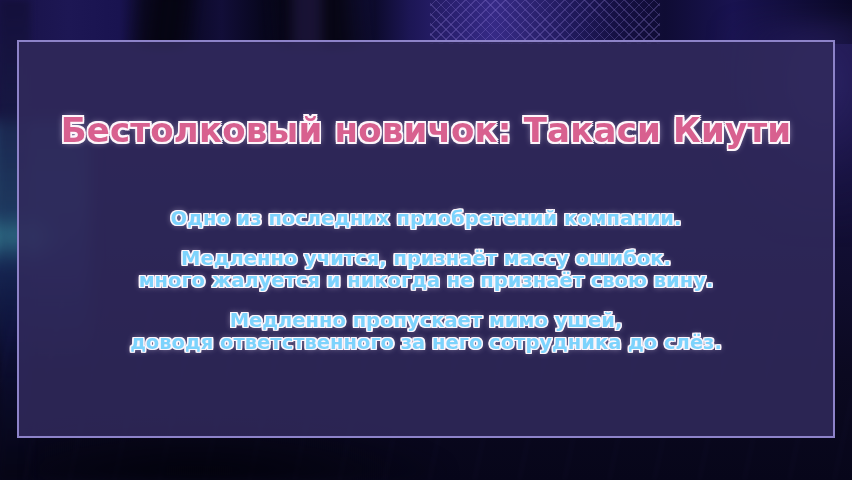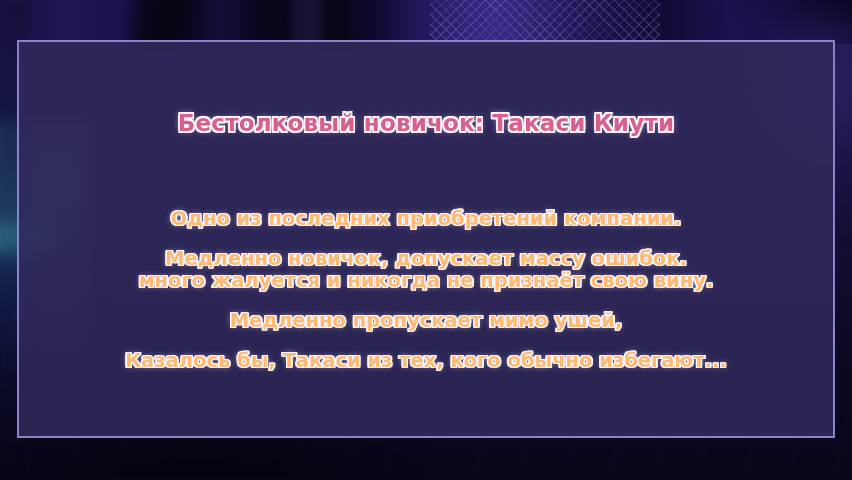--- a/index.html
+++ b/index.html
@@ -139,41 +139,41 @@
     background: rgba(49, 42, 92, 0.86);
     box-shadow: 0 0 0 1px rgba(45,38,86,.5) inset;
   }
 
   
   .dlg-title {
     position: absolute;
     left: 0; right: 0;
     top: 68px;
     text-align: center;
-    font-size: 23px;
+    font-size: 34px;
     font-weight: bold;
     color: #d8608f;
     letter-spacing: .2px;
     text-shadow:
       -1.6px -1.6px 0 #fdf6fb, 1.6px -1.6px 0 #fdf6fb,
       -1.6px  1.6px 0 #fdf6fb, 1.6px  1.6px 0 #fdf6fb,
       -1.6px 0 0 #fdf6fb, 1.6px 0 0 #fdf6fb,
       0 -1.6px 0 #fdf6fb, 0 1.6px 0 #fdf6fb,
       0 0 7px rgba(240,225,250,.75);
   }
   .dlg-body {
     position: absolute;
     left: 0; right: 0;
     top: 148px;
     text-align: center;
   }
   .dlg-line {
     font-size: 19.5px;
     font-weight: bold;
-    color: #fdba74;
+    color: #7dd3fc;
     line-height: 22px;
     white-space: nowrap;
     text-shadow:
       -1.4px -1.4px 0 #fdf6fb, 1.4px -1.4px 0 #fdf6fb,
       -1.4px  1.4px 0 #fdf6fb, 1.4px  1.4px 0 #fdf6fb,
       -1.4px 0 0 #fdf6fb, 1.4px 0 0 #fdf6fb,
       0 -1.4px 0 #fdf6fb, 0 1.4px 0 #fdf6fb,
       0 0 6px rgba(240,225,250,.7);
   }
   .gap-lg { margin-top: 18px; }
@@ -195,20 +195,20 @@
   <div class="bg-leftcol"></div>
   <div class="bg-streaks"></div>
   <div class="bg-bottomdark"></div>
 
   <div id="text-panel">
 
     <div class="dlg-title">Бестолковый новичок: Такаси Киути</div>
 
     <div class="dlg-body">
       <div class="dlg-line gap-lg">Одно из последних приобретений компании.</div>
-      <div class="dlg-line gap-lg">Медленно новичок, допускает массу ошибок.</div>
+      <div class="dlg-line gap-lg">Медленно учится, признаёт массу ошибок.</div>
       <div class="dlg-line gap-sm">много жалуется и никогда не признаёт свою вину.</div>
       <div class="dlg-line gap-lg">Медленно пропускает мимо ушей,</div>
-      <div class="dlg-line gap-lg">Казалось бы, Такаси из тех, кого обычно избегают...</div>
+      <div class="dlg-line gap-sm">доводя ответственного за него сотрудника до слёз.</div>
     </div>
 
   </div>
 </div>
 
 </body></html>

